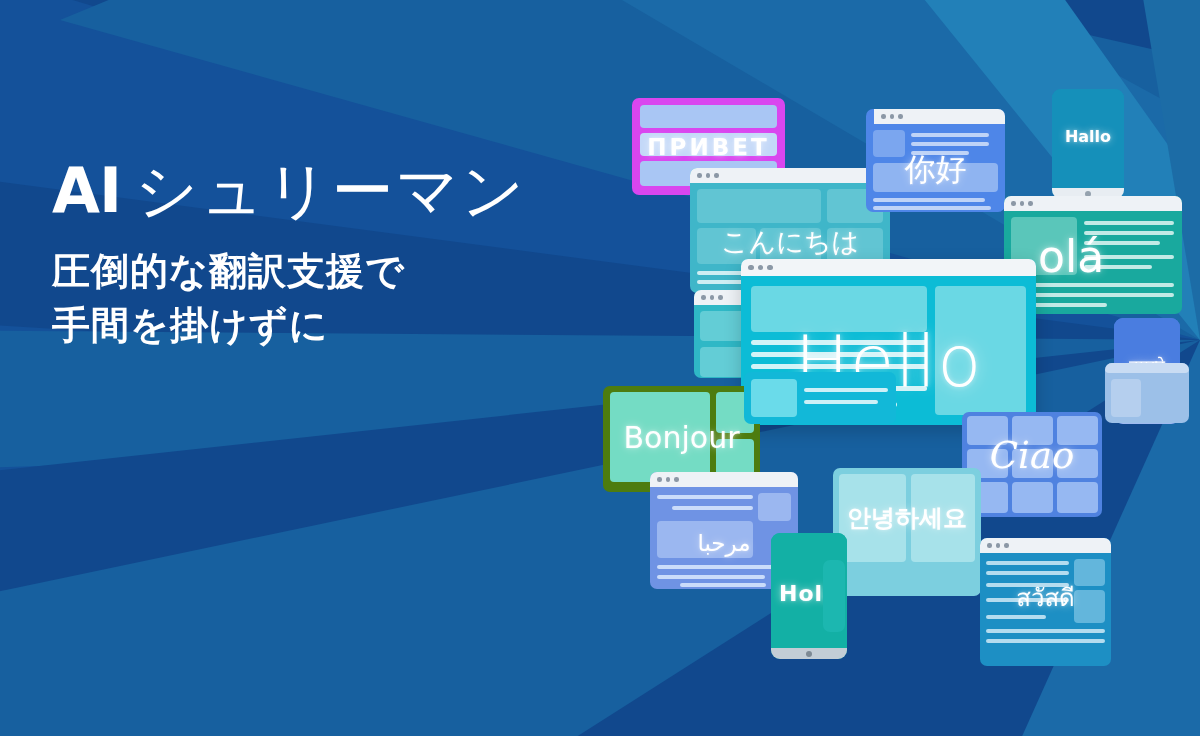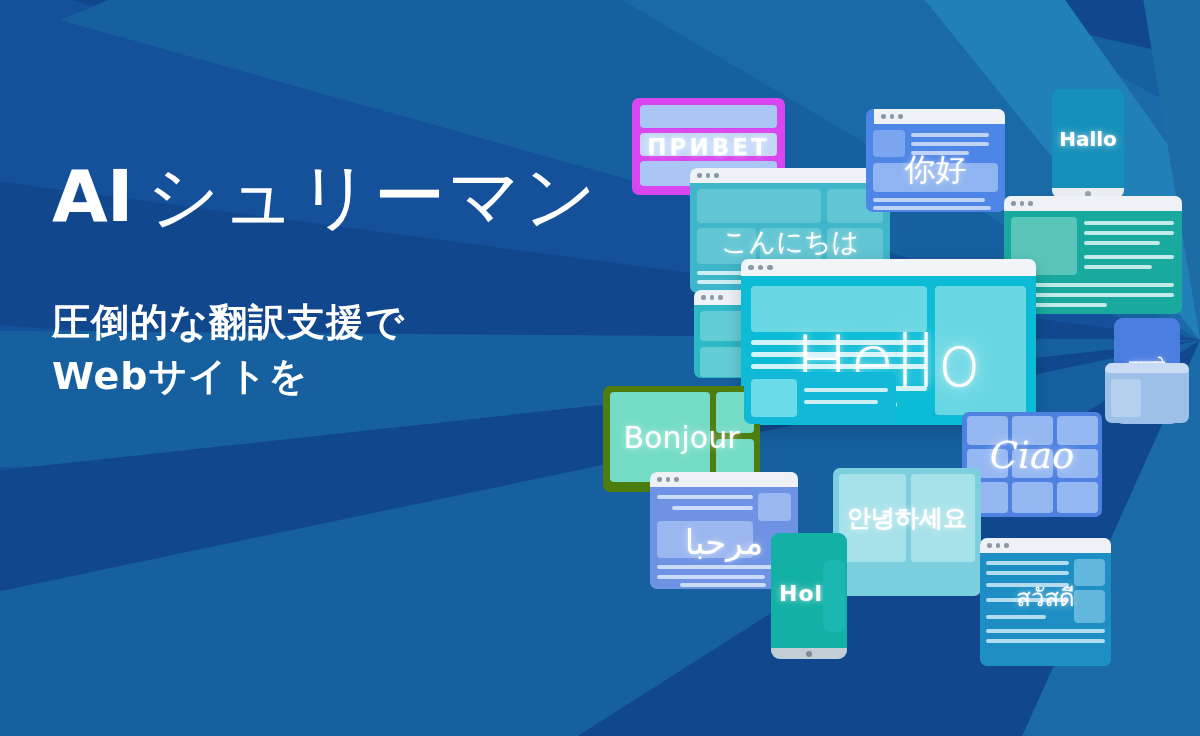--- a/index.html
+++ b/index.html
@@ -15,29 +15,29 @@
     background:#14519a;
   }
   
   .rays { position:absolute; inset:0; overflow:hidden; }
   .rays svg { position:absolute; left:0; top:0; }
 
   
   .copy { position:absolute; left:52px; top:160px; width:620px; z-index:40; }
   .brand {
     color:#ffffff;
-    font-size:72px;
+    font-size:62px;
     line-height:1.0;
     font-weight:400;
     letter-spacing:2px;
     white-space:nowrap;
     font-family:"DejaVu Sans","Liberation Sans",sans-serif;
   }
   .brand .ai { font-weight:700; letter-spacing:-1px; padding-right:14px; }
-  .tagline { margin-top:64px; }
+  .tagline { margin-top:23px; }
   .tagline div {
     color:#ffffff;
     font-size:38px;
     font-weight:700;
     line-height:1.42;
     letter-spacing:1px;
     white-space:nowrap;
     font-family:"DejaVu Sans","Liberation Sans",sans-serif;
   }
 
@@ -94,21 +94,21 @@
       </g>
     </svg>
   </div>
 
   <div class="copy">
     <div class="brand">
       <span class="ai">AI</span><span>シュリーマン</span>
     </div>
     <div class="tagline">
       <div>圧倒的な翻訳支援で</div>
-      <div>Webサイトを</div>
+      <div>手間を掛けずに</div>
     </div>
   </div>
 
   <div>
 
     <div class="mock nochrome" style="left:632px; top:98px; width:153px; height:97px; background:#d946ef;">
       <div class="body">
         <div class="blk" style="left:8px; top:7px; right:8px; height:23px; background:#a9c6f4;"></div>
         <div class="blk" style="left:8px; top:35px; right:8px; height:23px; background:#c3d8f8;"></div>
         <div class="blk" style="left:8px; top:63px; right:8px; height:25px; background:#a9c6f4;"></div>
@@ -150,40 +150,41 @@
         <div class="ln" style="left:7px; top:82px; width:118px; background:#bed3f7;"></div>
       </div>
       <div class="word" style="top:40px; font-size:31px;">你好</div>
     </div>
 
     <div class="phone" style="left:1052px; top:89px; width:72px; height:110px; background:#1590ba;">
       <div class="screen" style="background:#1590ba;"></div>
       <div class="chin">
           <span></span>
         </div>
-      <div class="word" style="top:38px; font-size:20px; font-weight:700;">Hallo</div>
+      <div class="word" style="top:38px; font-size:16px; font-weight:700;">Hallo</div>
     </div>
 
     <div class="mock" style="left:1004px; top:196px; width:178px; height:118px; background:#19a99e;">
       <div class="chrome" style="justify-content:flex-start;">
         <i></i>
         <i></i>
         <i></i>
       </div>
       <div class="body">
         <div class="blk" style="left:7px; top:6px; width:66px; height:58px; background:#5ac6ba;"></div>
         <div class="ln" style="left:80px; top:10px; right:8px; background:#c2eae6;"></div>
         <div class="ln" style="left:80px; top:20px; right:8px; background:#c2eae6;"></div>
         <div class="ln" style="left:80px; top:30px; right:22px; background:#c2eae6;"></div>
         <div class="ln" style="left:80px; top:44px; right:8px; background:#c2eae6;"></div>
         <div class="ln" style="left:80px; top:54px; right:30px; background:#c2eae6;"></div>
         <div class="ln" style="left:7px; top:72px; right:8px; background:#c2eae6;"></div>
         <div class="ln" style="left:7px; top:82px; right:8px; background:#c2eae6;"></div>
         <div class="ln" style="left:7px; top:92px; width:96px; background:#c2eae6;"></div>
       </div>
+      <div class="word" style="top:35px; font-size:44px; font-weight:400; text-align:left; left:34px;">olá</div>
     </div>
 
     <div class="mock" style="left:694px; top:290px; width:66px; height:88px; background:#2fb8c6;">
       <div class="chrome">
         <i></i>
         <i></i>
         <i></i>
       </div>
       <div class="body">
         <div class="blk" style="left:6px; top:6px; right:6px; height:30px; background:#63cdd6;"></div>
@@ -256,21 +257,21 @@
       </div>
       <div class="body">
         <div class="ln" style="left:7px; top:8px; width:96px; background:#cadcfa;"></div>
         <div class="ln" style="left:22px; top:19px; width:81px; background:#cadcfa;"></div>
         <div class="blk" style="left:108px; top:6px; width:33px; height:28px; background:#9bb7f0;"></div>
         <div class="blk" style="left:7px; top:34px; width:96px; height:37px; background:#9bb7f0;"></div>
         <div class="ln" style="left:7px; top:78px; right:7px; background:#cadcfa;"></div>
         <div class="ln" style="left:7px; top:88px; width:108px; background:#cadcfa;"></div>
         <div class="ln" style="left:30px; top:96px; width:86px; background:#cadcfa;"></div>
       </div>
-      <div class="word" style="top:50px; font-size:34px;" dir="rtl">مرحبا</div>
+      <div class="word" style="top:58px; font-size:23px;" dir="rtl">مرحبا</div>
     </div>
 
     <div class="mock nochrome" style="left:962px; top:412px; width:140px; height:105px; background:#4f82e0;">
       <div class="body">
         <div class="blk" style="left:5px; top:4px;  width:41px; height:29px; background:#96b8f2;"></div>
         <div class="blk" style="left:50px; top:4px; width:41px; height:29px; background:#96b8f2;"></div>
         <div class="blk" style="left:95px; top:4px; width:41px; height:29px; background:#96b8f2;"></div>
         <div class="blk" style="left:5px; top:37px;  width:41px; height:29px; background:#96b8f2;"></div>
         <div class="blk" style="left:50px; top:37px; width:41px; height:29px; background:#96b8f2;"></div>
         <div class="blk" style="left:95px; top:37px; width:41px; height:29px; background:#96b8f2;"></div>

